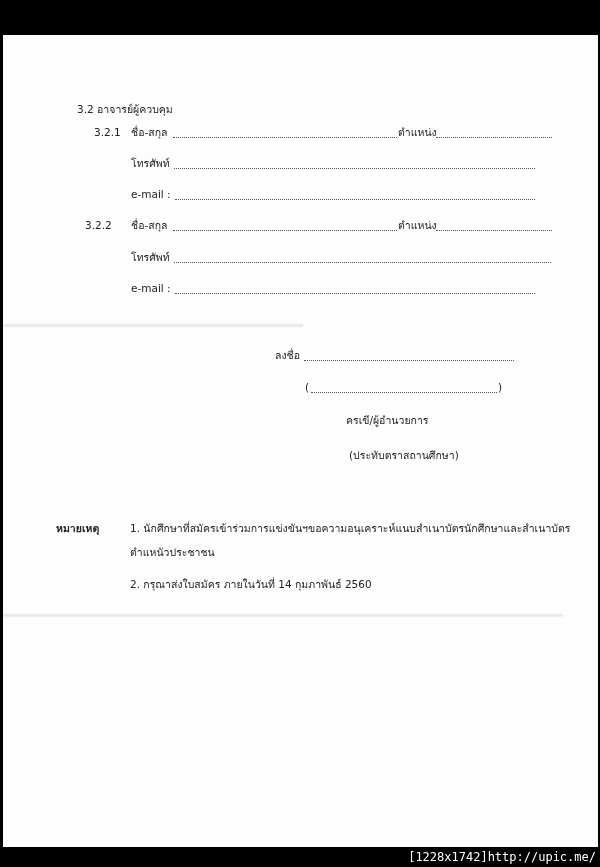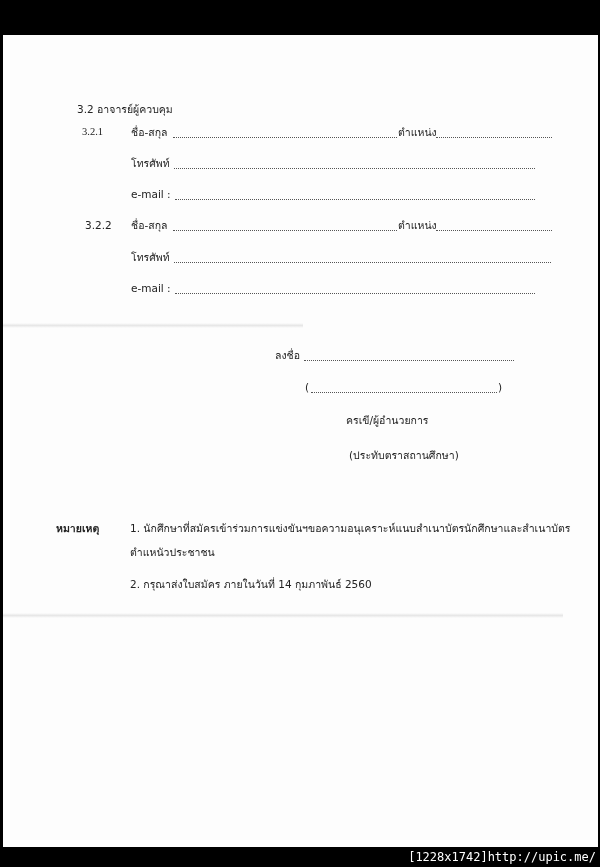--- a/index.html
+++ b/index.html
@@ -28,21 +28,21 @@
 </style>
 </head>
 <body>
 
 <div class="page">
   <div class="streak" style="left:0;top:288px;width:300px;"></div>
   <div class="streak" style="left:0;top:578px;width:560px;"></div>
 
   <span class="txt" style="left:74px;top:67px;">3.2 อาจารย์ผู้ควบคุม</span>
 
-  <span class="txt" style="left:79px;top:90px;font-family:Liberation Serif, serif;">3.2.1</span>
+  <span class="txt" style="left:91px;top:90px;">3.2.1</span>
   <span class="txt" style="left:128px;top:90px;">ชื่อ-สกุล</span>
   <div class="dots" style="left:170px;top:101px;width:224px;"></div>
   <span class="txt" style="left:395px;top:90px;">ตำแหน่ง</span>
   <div class="dots" style="left:433px;top:101px;width:116px;"></div>
 
   <span class="txt" style="left:128px;top:121px;">โทรศัพท์</span>
   <div class="dots" style="left:171px;top:132px;width:361px;"></div>
 
   <span class="txt" style="left:128px;top:152px;">e-mail :</span>
   <div class="dots" style="left:172px;top:163px;width:360px;"></div>

